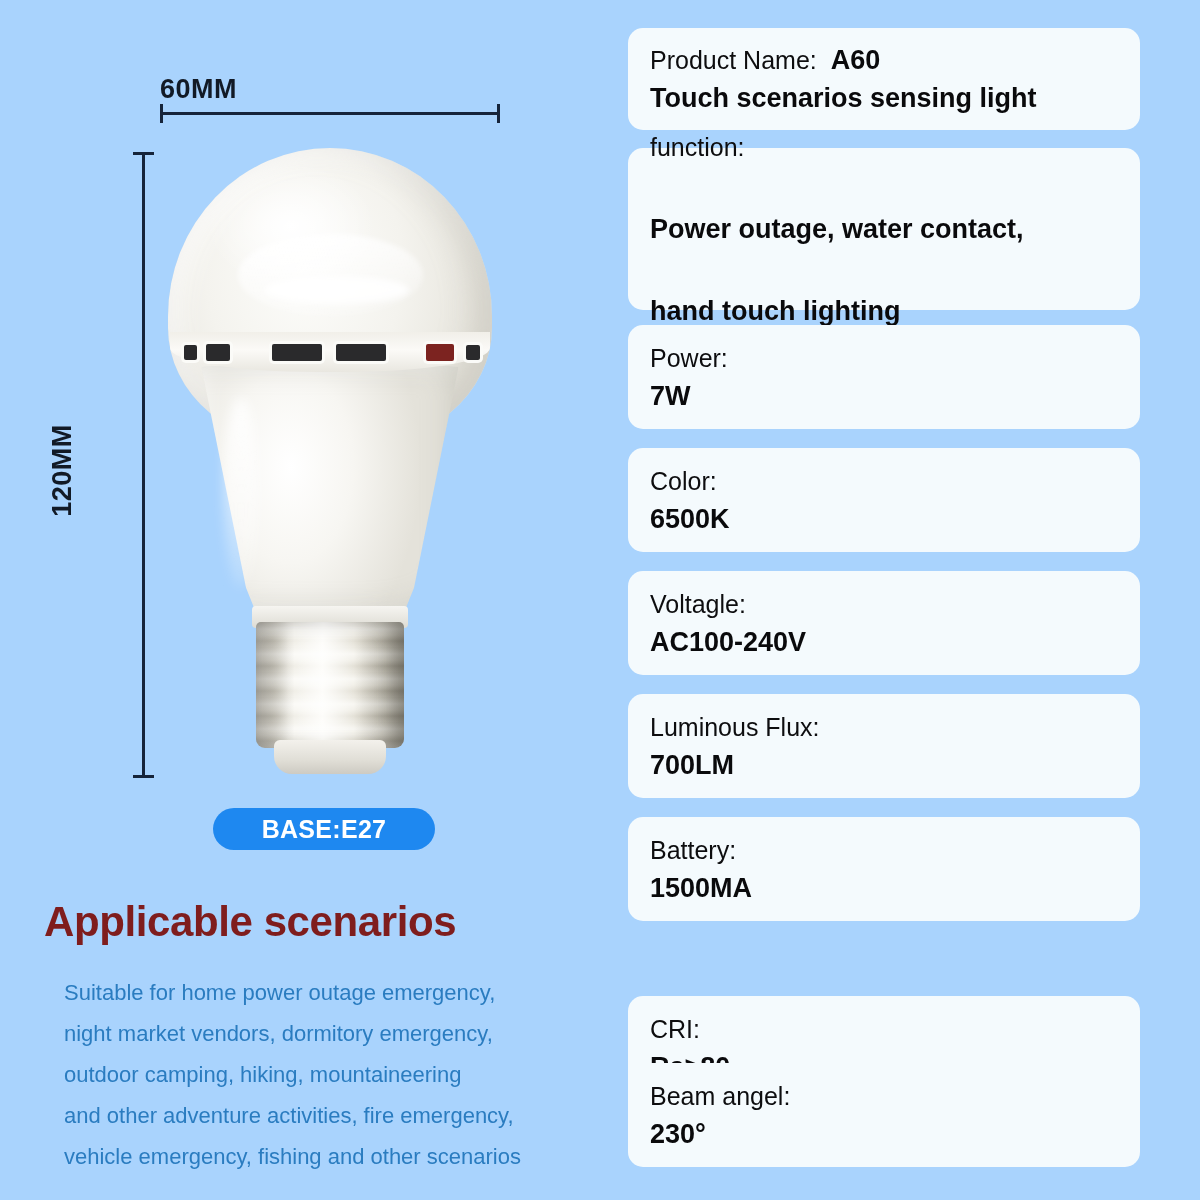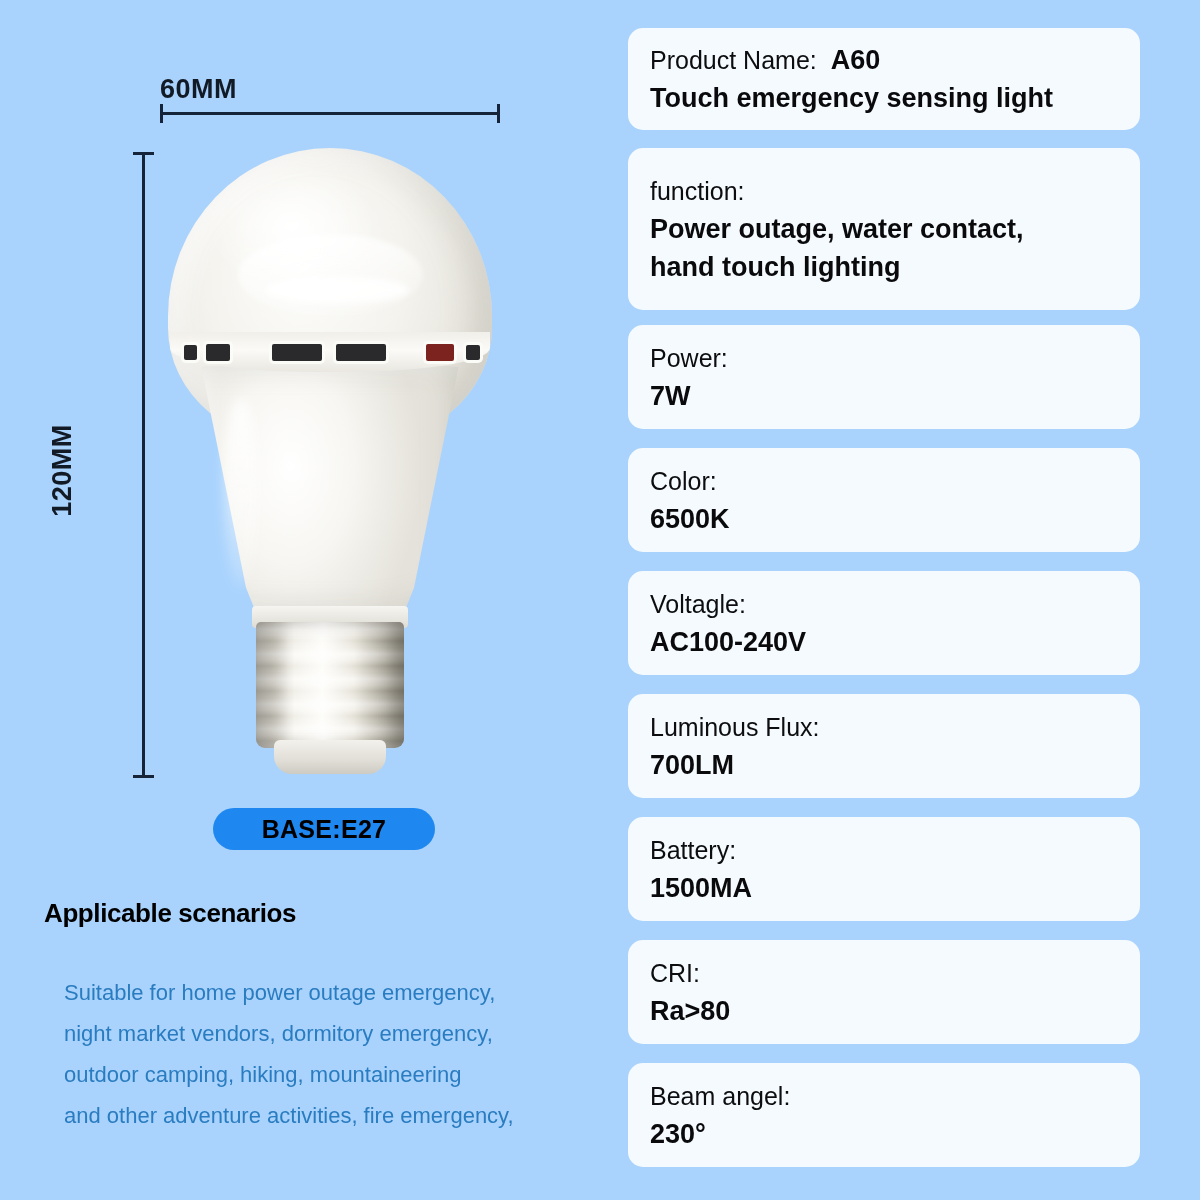--- a/index.html
+++ b/index.html
@@ -188,31 +188,31 @@
     position: absolute;
     left: 213px; top: 808px;
     width: 222px; height: 42px;
     border-radius: 21px;
     background: #1e88f0;
     display: flex;
     align-items: center;
     justify-content: center;
     font-size: 25px;
     font-weight: bold;
-    color: #000000;
+    color: #ffffff;
     letter-spacing: 0.3px;
   }
 
   
   #scenarios-heading {
     position: absolute;
     left: 44px; top: 898px;
-    font-size: 26px;
-    font-weight: bold;
-    color: #000000;
+    font-size: 42px;
+    font-weight: bold;
+    color: #7f1d1d;
     letter-spacing: -0.4px;
     text-align: center;
   }
   #scenarios-body {
     position: absolute;
     left: 44px; top: 972px;
     width: 580px;
     margin-left: 20px;
   }
   #scenarios-body .line {
@@ -296,34 +296,35 @@
 
   <div id="base-badge">BASE:E27</div>
 
   <div id="scenarios-heading">Applicable scenarios</div>
 
   <div id="scenarios-body">
     <div class="line">Suitable for home power outage emergency,</div>
     <div class="line">night market vendors, dormitory emergency,</div>
     <div class="line">outdoor camping, hiking, mountaineering</div>
     <div class="line">and other adventure activities, fire emergency,</div>
+    <div class="line">vehicle emergency, fishing and other scenarios</div>
   </div>
 </div>
 
 <div id="spec-column">
 
   <div class="spec-card" style="top:28px;height:102px;">
     <div class="spec-inline">
       <span class="spec-label">Product Name:</span>
       <span class="spec-value">A60</span>
     </div>
-    <div class="spec-value">Touch emergency sensing light</div>
-  </div>
-
-  <div class="spec-card" style="top:148px;height:162px;">
+    <div class="spec-value">Touch scenarios sensing light</div>
+  </div>
+
+  <div class="spec-card" style="top:148px;height:162px;gap:44px;">
     <div class="spec-label">function:</div>
     <div class="spec-value">Power outage, water contact,</div>
     <div class="spec-value">hand touch lighting</div>
   </div>
 
   <div class="spec-card" style="top:325px;height:104px;">
     <div class="spec-label">Power:</div>
     <div class="spec-value">7W</div>
   </div>
 
@@ -340,21 +341,21 @@
   <div class="spec-card" style="top:694px;height:104px;">
     <div class="spec-label">Luminous Flux:</div>
     <div class="spec-value">700LM</div>
   </div>
 
   <div class="spec-card" style="top:817px;height:104px;">
     <div class="spec-label">Battery:</div>
     <div class="spec-value">1500MA</div>
   </div>
 
-  <div class="spec-card" style="top:940px;height:104px;">
+  <div class="spec-card" style="top:996px;height:104px;">
     <div class="spec-label">CRI:</div>
     <div class="spec-value">Ra&gt;80</div>
   </div>
 
   <div class="spec-card" style="top:1063px;height:104px;">
     <div class="spec-label">Beam angel:</div>
     <div class="spec-value">230°</div>
   </div>
 
 </div>

